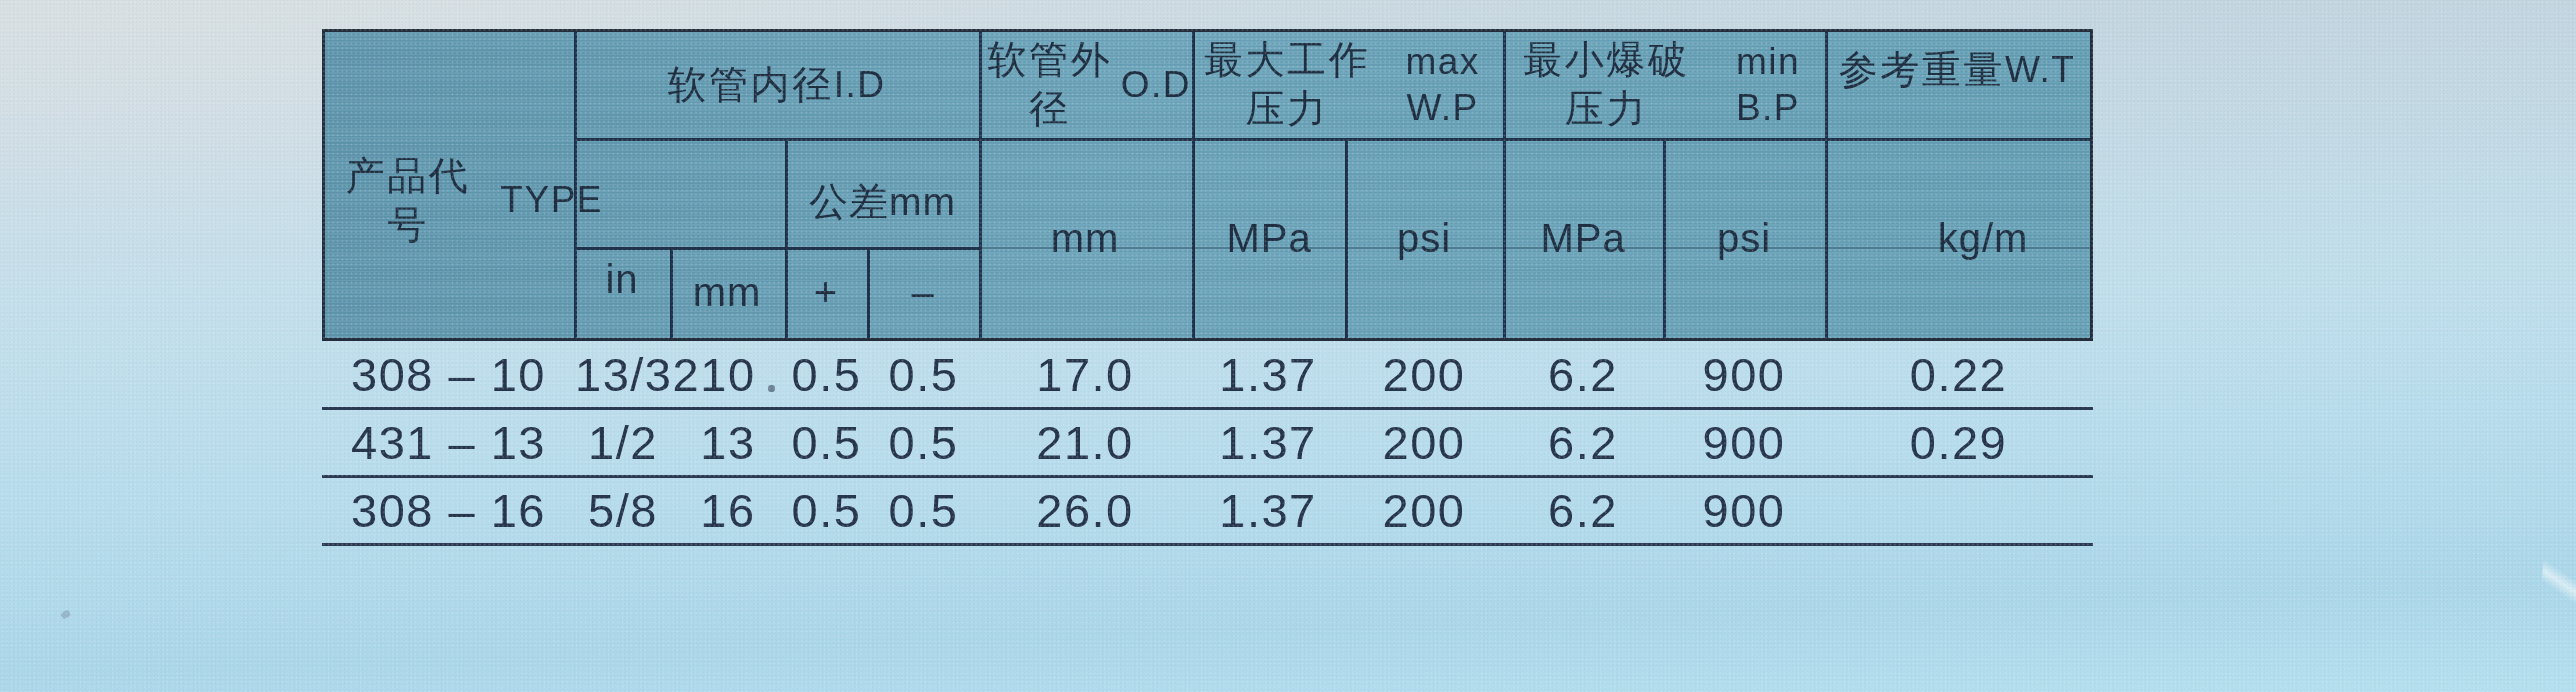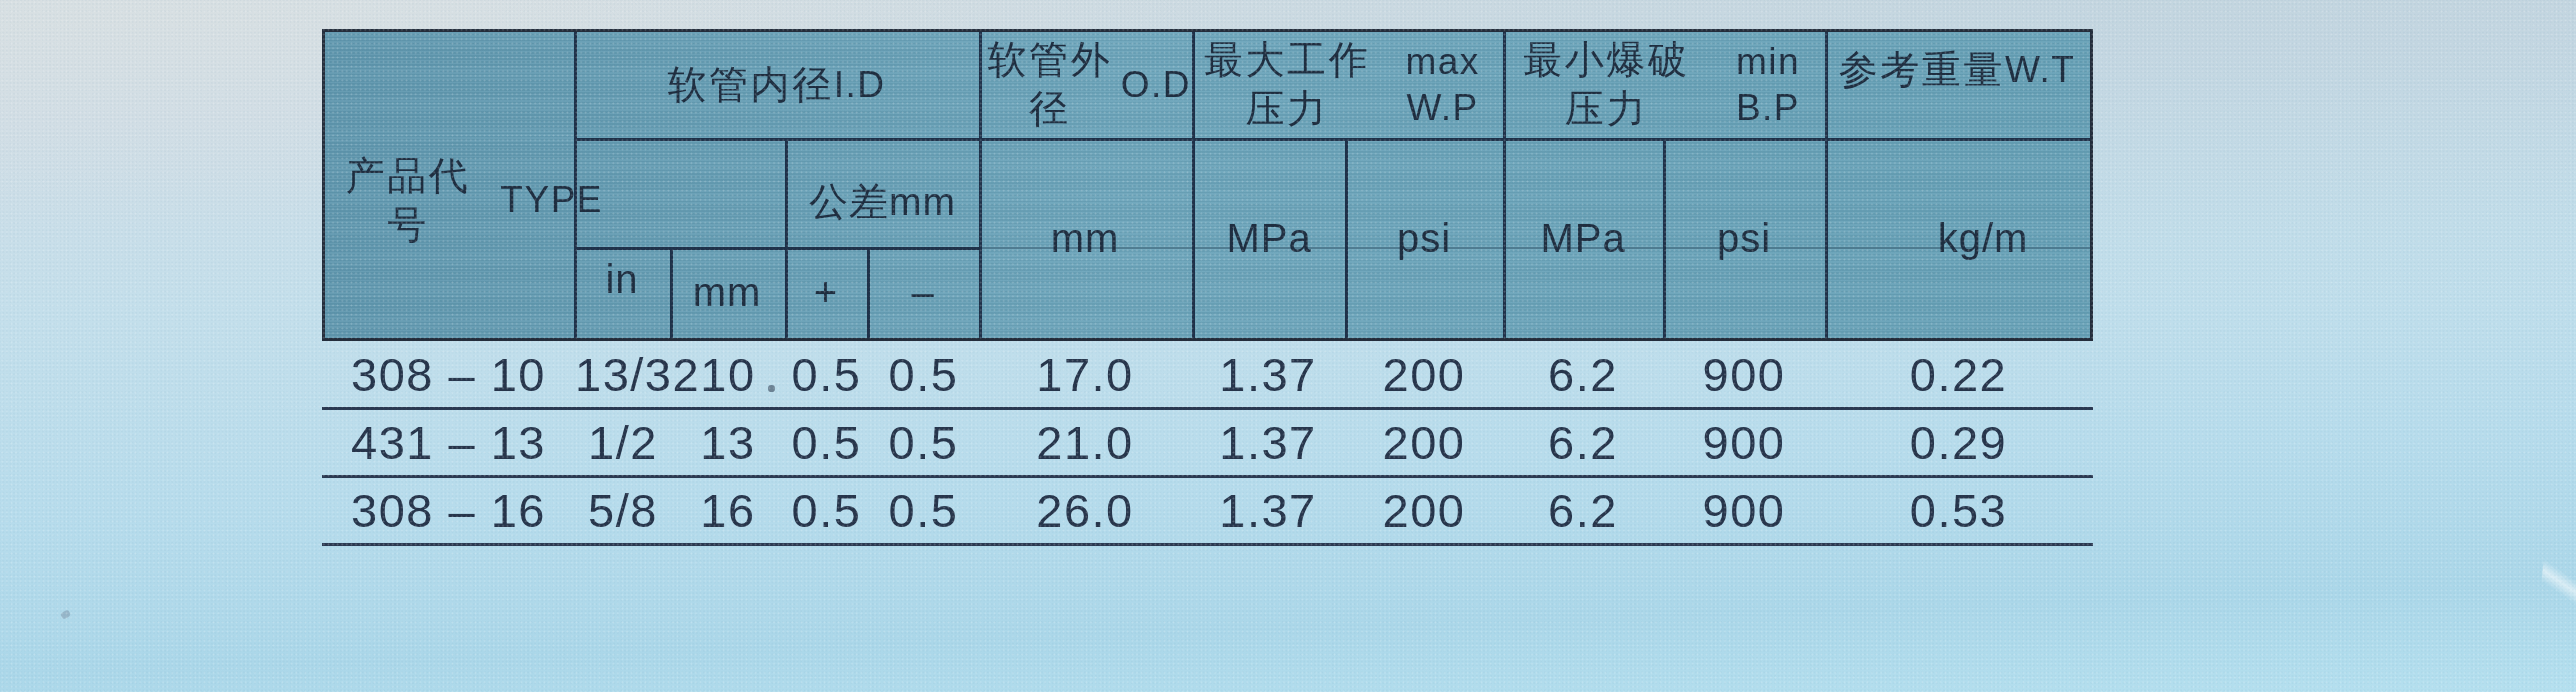--- a/index.html
+++ b/index.html
@@ -173,21 +173,20 @@
       <div>308 – 16</div>
       <div>5/8</div>
       <div>16</div>
       <div>0.5</div>
       <div>0.5</div>
       <div>26.0</div>
       <div>1.37</div>
       <div>200</div>
       <div>6.2</div>
       <div>900</div>
-      <div>0.53</div>
     </div>
   </div>
 
   <div class="speck speck-dot"></div>
   <div class="speck speck-bl"></div>
   <div class="scratch"></div>
 
   <div class="halftone"></div>
 </div>
 

